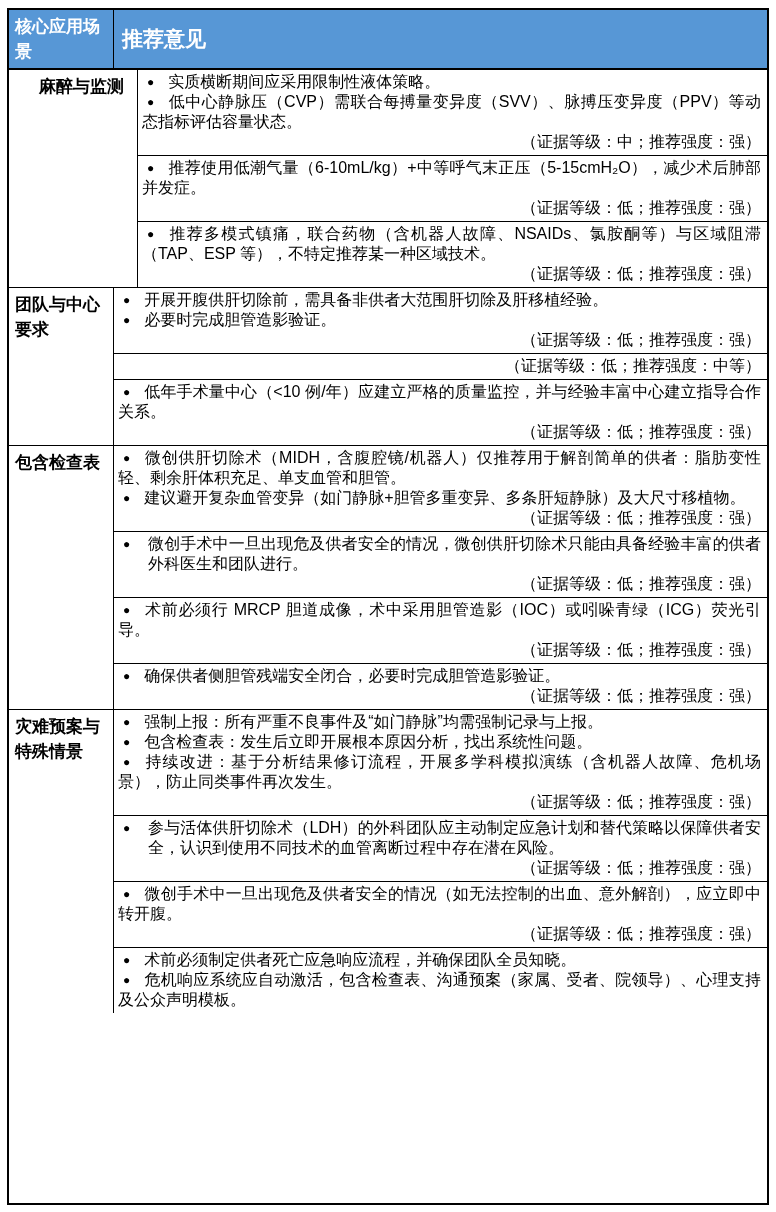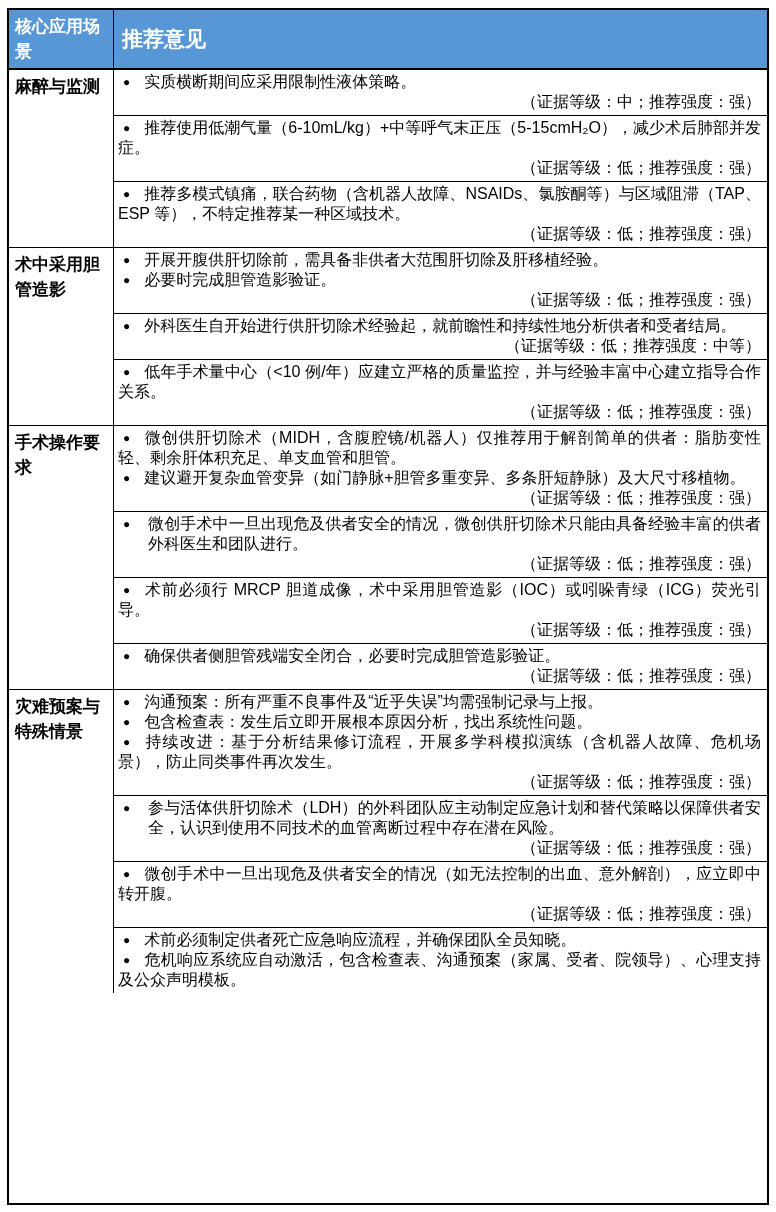--- a/index.html
+++ b/index.html
@@ -33,21 +33,21 @@
   .col-right{
     flex:1 1 auto;min-width:0;
     display:flex;flex-direction:column;
   }
   .thead .col-right{
     padding:16px 4px 4px 8px;
     font-weight:bold;font-size:21px;line-height:25px;
     display:block;
   }
   .section{border-top:1px solid var(--border);}
-  .section:first-of-type{border-top:none;}
+  .section:first-of-type{border-top:none;padding-left:24px;}
   .group{border-top:1px solid var(--border);padding:2px 6px 3px 4px;}
   .group:first-child{border-top:none;}
   .item{
     font-size:16px;line-height:20px;
     text-align:justify;position:relative;
     color:var(--text);
   }
   .item .dot{
     font-size:12px;display:inline-block;
     margin:0 14px 0 5px;vertical-align:1px;
@@ -64,54 +64,54 @@
     <div class="row thead">
       <div class="col-left">核心应用场景</div>
       <div class="col-right">推荐意见</div>
     </div>
     <div id="sections-container">
   <div class="row section">
     <div class="col-left">麻醉与监测</div>
     <div class="col-right">
             <div class="group">
               <div class="item bullet"><span class="dot">●</span><span>实质横断期间应采用限制性液体策略。</span></div>
+              <div class="item bullet"><span class="dot">●</span><span>低中心静脉压（CVP）需联合每搏量变异度（SVV）、脉搏压变异度（PPV）等动态指标评估容量状态。</span></div>
               <div class="item evidence">（证据等级：中；推荐强度：强）</div>
             </div>
             <div class="group">
               <div class="item bullet"><span class="dot">●</span><span>推荐使用低潮气量（6-10mL/kg）+中等呼气末正压（5-15cmH₂O），减少术后肺部并发症。</span></div>
               <div class="item evidence">（证据等级：低；推荐强度：强）</div>
             </div>
             <div class="group">
               <div class="item bullet"><span class="dot">●</span><span>推荐多模式镇痛，联合药物（含机器人故障、NSAIDs、氯胺酮等）与区域阻滞（TAP、ESP 等），不特定推荐某一种区域技术。</span></div>
               <div class="item evidence">（证据等级：低；推荐强度：强）</div>
             </div>
           </div>
   </div>
 
   <div class="row section">
-    <div class="col-left">术中采用胆管造影</div>
+    <div class="col-left">团队与中心要求</div>
     <div class="col-right">
             <div class="group">
               <div class="item bullet"><span class="dot">●</span><span>开展开腹供肝切除前，需具备非供者大范围肝切除及肝移植经验。</span></div>
               <div class="item bullet"><span class="dot">●</span><span>必要时完成胆管造影验证。</span></div>
               <div class="item evidence">（证据等级：低；推荐强度：强）</div>
             </div>
             <div class="group">
-              <div class="item bullet"><span class="dot">●</span><span>外科医生自开始进行供肝切除术经验起，就前瞻性和持续性地分析供者和受者结局。</span></div>
               <div class="item evidence">（证据等级：低；推荐强度：中等）</div>
             </div>
             <div class="group">
               <div class="item bullet"><span class="dot">●</span><span>低年手术量中心（&lt;10 例/年）应建立严格的质量监控，并与经验丰富中心建立指导合作关系。</span></div>
               <div class="item evidence">（证据等级：低；推荐强度：强）</div>
             </div>
           </div>
   </div>
 
   <div class="row section">
-    <div class="col-left">手术操作要求</div>
+    <div class="col-left">包含检查表</div>
     <div class="col-right">
             <div class="group">
               <div class="item bullet"><span class="dot">●</span><span>微创供肝切除术（MIDH，含腹腔镜/机器人）仅推荐用于解剖简单的供者：脂肪变性轻、剩余肝体积充足、单支血管和胆管。</span></div>
               <div class="item bullet"><span class="dot">●</span><span>建议避开复杂血管变异（如门静脉+胆管多重变异、多条肝短静脉）及大尺寸移植物。</span></div>
               <div class="item evidence">（证据等级：低；推荐强度：强）</div>
             </div>
             <div class="group">
               <div class="item bullet hang"><span class="dot">●</span><span>微创手术中一旦出现危及供者安全的情况，微创供肝切除术只能由具备经验丰富的供者外科医生和团队进行。</span></div>
               <div class="item evidence">（证据等级：低；推荐强度：强）</div>
             </div>
@@ -123,21 +123,21 @@
               <div class="item bullet"><span class="dot">●</span><span>确保供者侧胆管残端安全闭合，必要时完成胆管造影验证。</span></div>
               <div class="item evidence">（证据等级：低；推荐强度：强）</div>
             </div>
           </div>
   </div>
 
   <div class="row section">
     <div class="col-left">灾难预案与特殊情景</div>
     <div class="col-right">
             <div class="group">
-              <div class="item bullet"><span class="dot">●</span><span>沟通预案：所有严重不良事件及“近乎失误”均需强制记录与上报。</span></div>
+              <div class="item bullet"><span class="dot">●</span><span>强制上报：所有严重不良事件及“如门静脉”均需强制记录与上报。</span></div>
               <div class="item bullet"><span class="dot">●</span><span>包含检查表：发生后立即开展根本原因分析，找出系统性问题。</span></div>
               <div class="item bullet"><span class="dot">●</span><span>持续改进：基于分析结果修订流程，开展多学科模拟演练（含机器人故障、危机场景），防止同类事件再次发生。</span></div>
               <div class="item evidence">（证据等级：低；推荐强度：强）</div>
             </div>
             <div class="group">
               <div class="item bullet hang"><span class="dot">●</span><span>参与活体供肝切除术（LDH）的外科团队应主动制定应急计划和替代策略以保障供者安全，认识到使用不同技术的血管离断过程中存在潜在风险。</span></div>
               <div class="item evidence">（证据等级：低；推荐强度：强）</div>
             </div>
             <div class="group">
               <div class="item bullet"><span class="dot">●</span><span>微创手术中一旦出现危及供者安全的情况（如无法控制的出血、意外解剖），应立即中转开腹。</span></div>

